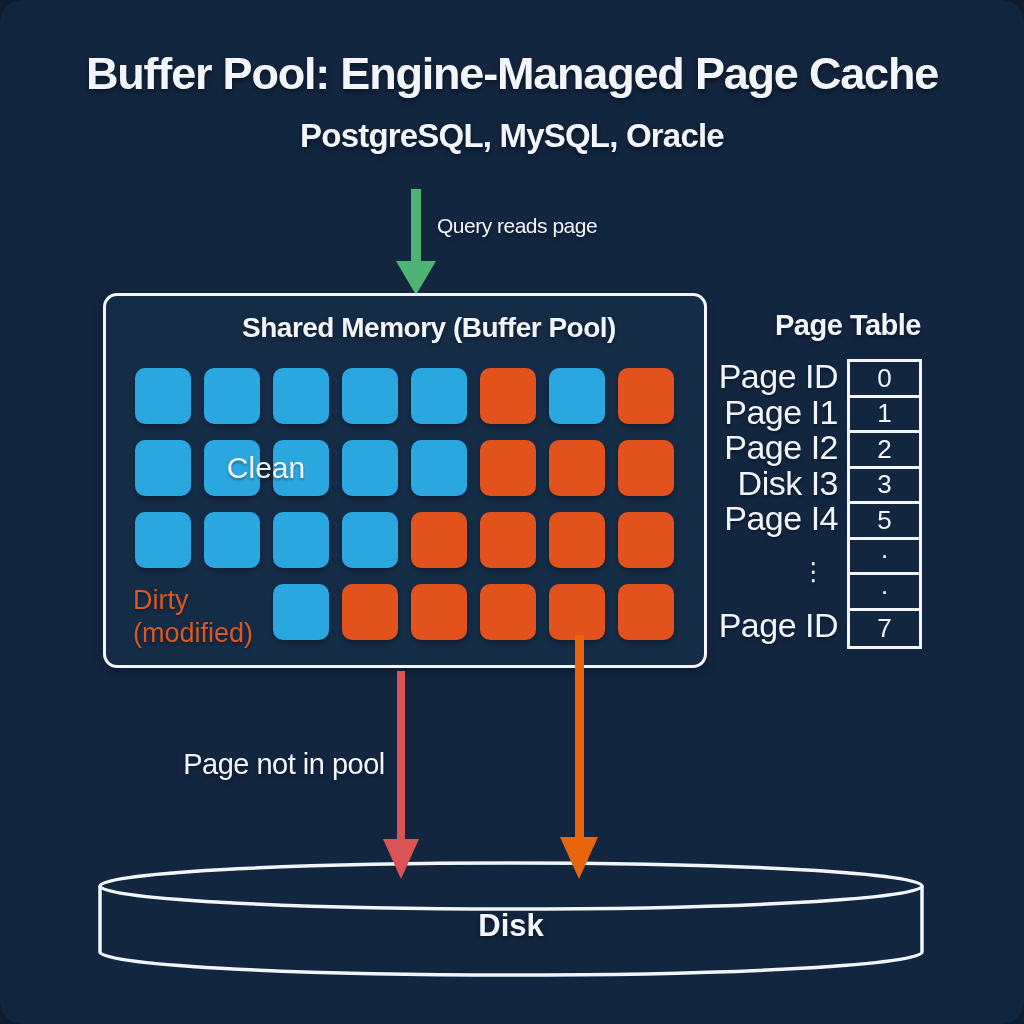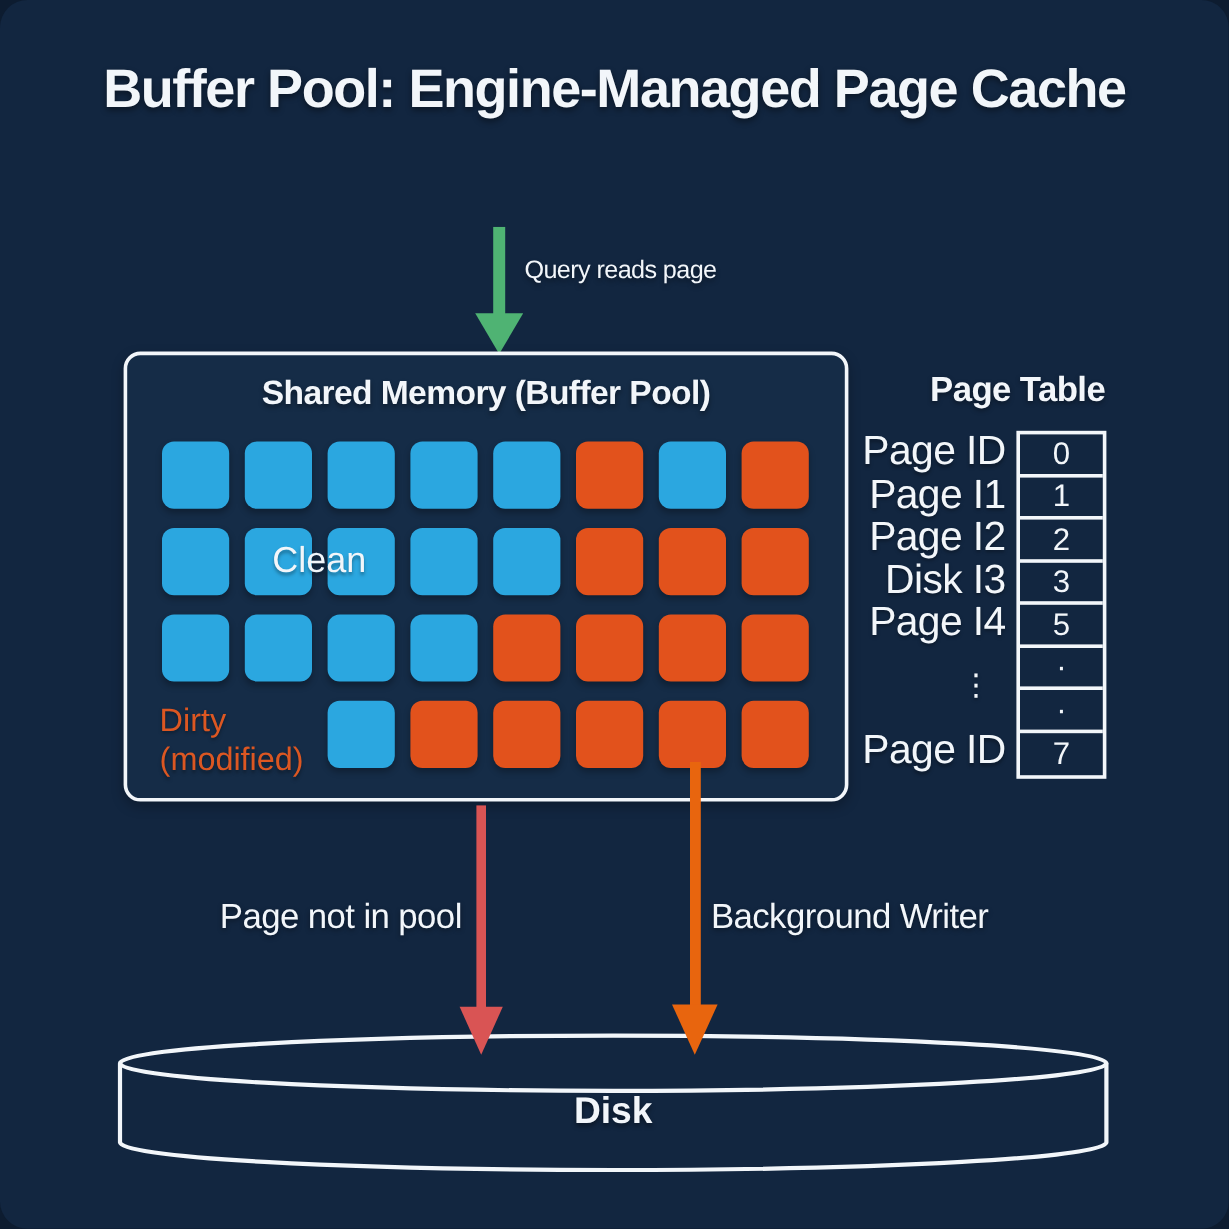--- a/index.html
+++ b/index.html
@@ -27,20 +27,21 @@
   }
   .pool-box {
     position:absolute; left:103px; top:293px; width:604px; height:375px;
     box-sizing:border-box; border:3.5px solid var(--white); border-radius:14px;
     background:var(--box_fill); box-shadow:0 4px 10px rgba(0,0,0,.25);
   }
   .pool-header {
     position:absolute; left:0; top:16px; width:100%; text-align:center;
     font-size:28px; font-weight:bold; letter-spacing:-0.5px;
     text-shadow:0 2px 4px rgba(0,0,0,.4);
+    padding-left:24px;
   }
   .cell {
     position:absolute; width:56px; height:56px; border-radius:10px;
     box-shadow:0 3px 5px rgba(0,0,0,.28);
   }
   .cell-clean { background:var(--blue); }
   .cell-dirty { background:var(--orange); }
   .clean-label {
     position:absolute; left:160px; top:155px; transform:translateX(-50%);
     font-size:30px; color:var(--white); text-shadow:0 2px 3px rgba(0,0,0,.35);
@@ -89,20 +90,21 @@
     position:absolute; left:511px; top:908px; transform:translateX(-50%);
     font-size:31px; font-weight:bold; text-shadow:0 2px 4px rgba(0,0,0,.45);
   }
 </style>
 </head>
 <body>
 
 <div class="canvas">
 
   <div class="title">Buffer Pool: Engine-Managed Page Cache</div>
+  <div class="subtitle">PostgreSQL, MySQL, Oracle</div>
 
   <svg class="query-arrow" width="48" height="108" viewBox="0 0 48 108">
     <rect x="19" y="0" width="10" height="74" style="fill:var(--green_arrow)"></rect>
     <polygon points="4,72 44,72 24,106" style="fill:var(--green_arrow)"></polygon>
   </svg>
   <div class="query-label">Query reads page</div>
 
   <div class="pool-box">
     <div class="pool-header">Shared Memory (Buffer Pool)</div>
     <div>
@@ -175,15 +177,14 @@
   <svg class="arrow-svg" style="left:380px; top:671px;" width="42" height="210" viewBox="0 0 42 210">
     <rect x="17" y="0" width="8" height="172" style="fill:var(--red_arrow)"></rect>
     <polygon points="3,168 39,168 21,208" style="fill:var(--red_arrow)"></polygon>
   </svg>
   <div class="miss-label">Page not in pool</div>
 
   <svg class="arrow-svg" style="left:557px; top:635px;" width="44" height="246" viewBox="0 0 44 246">
     <rect x="18" y="0" width="9" height="206" style="fill:var(--orange_arrow)"></rect>
     <polygon points="3,202 41,202 22,244" style="fill:var(--orange_arrow)"></polygon>
   </svg>
-  <div class="writer-label">Background Writer</div>
 
 </div>
 
 </body></html>

